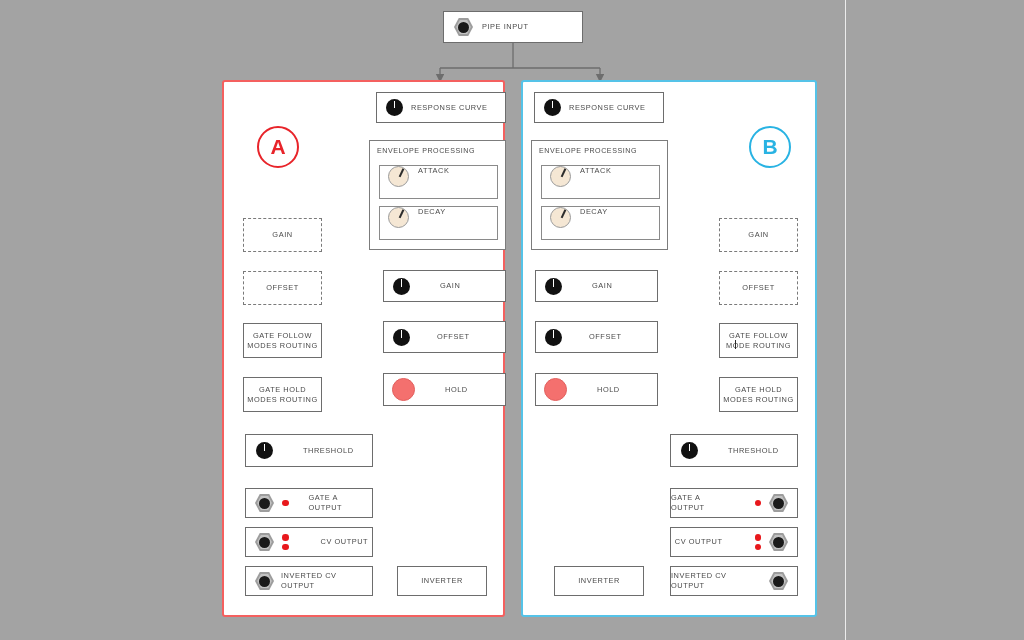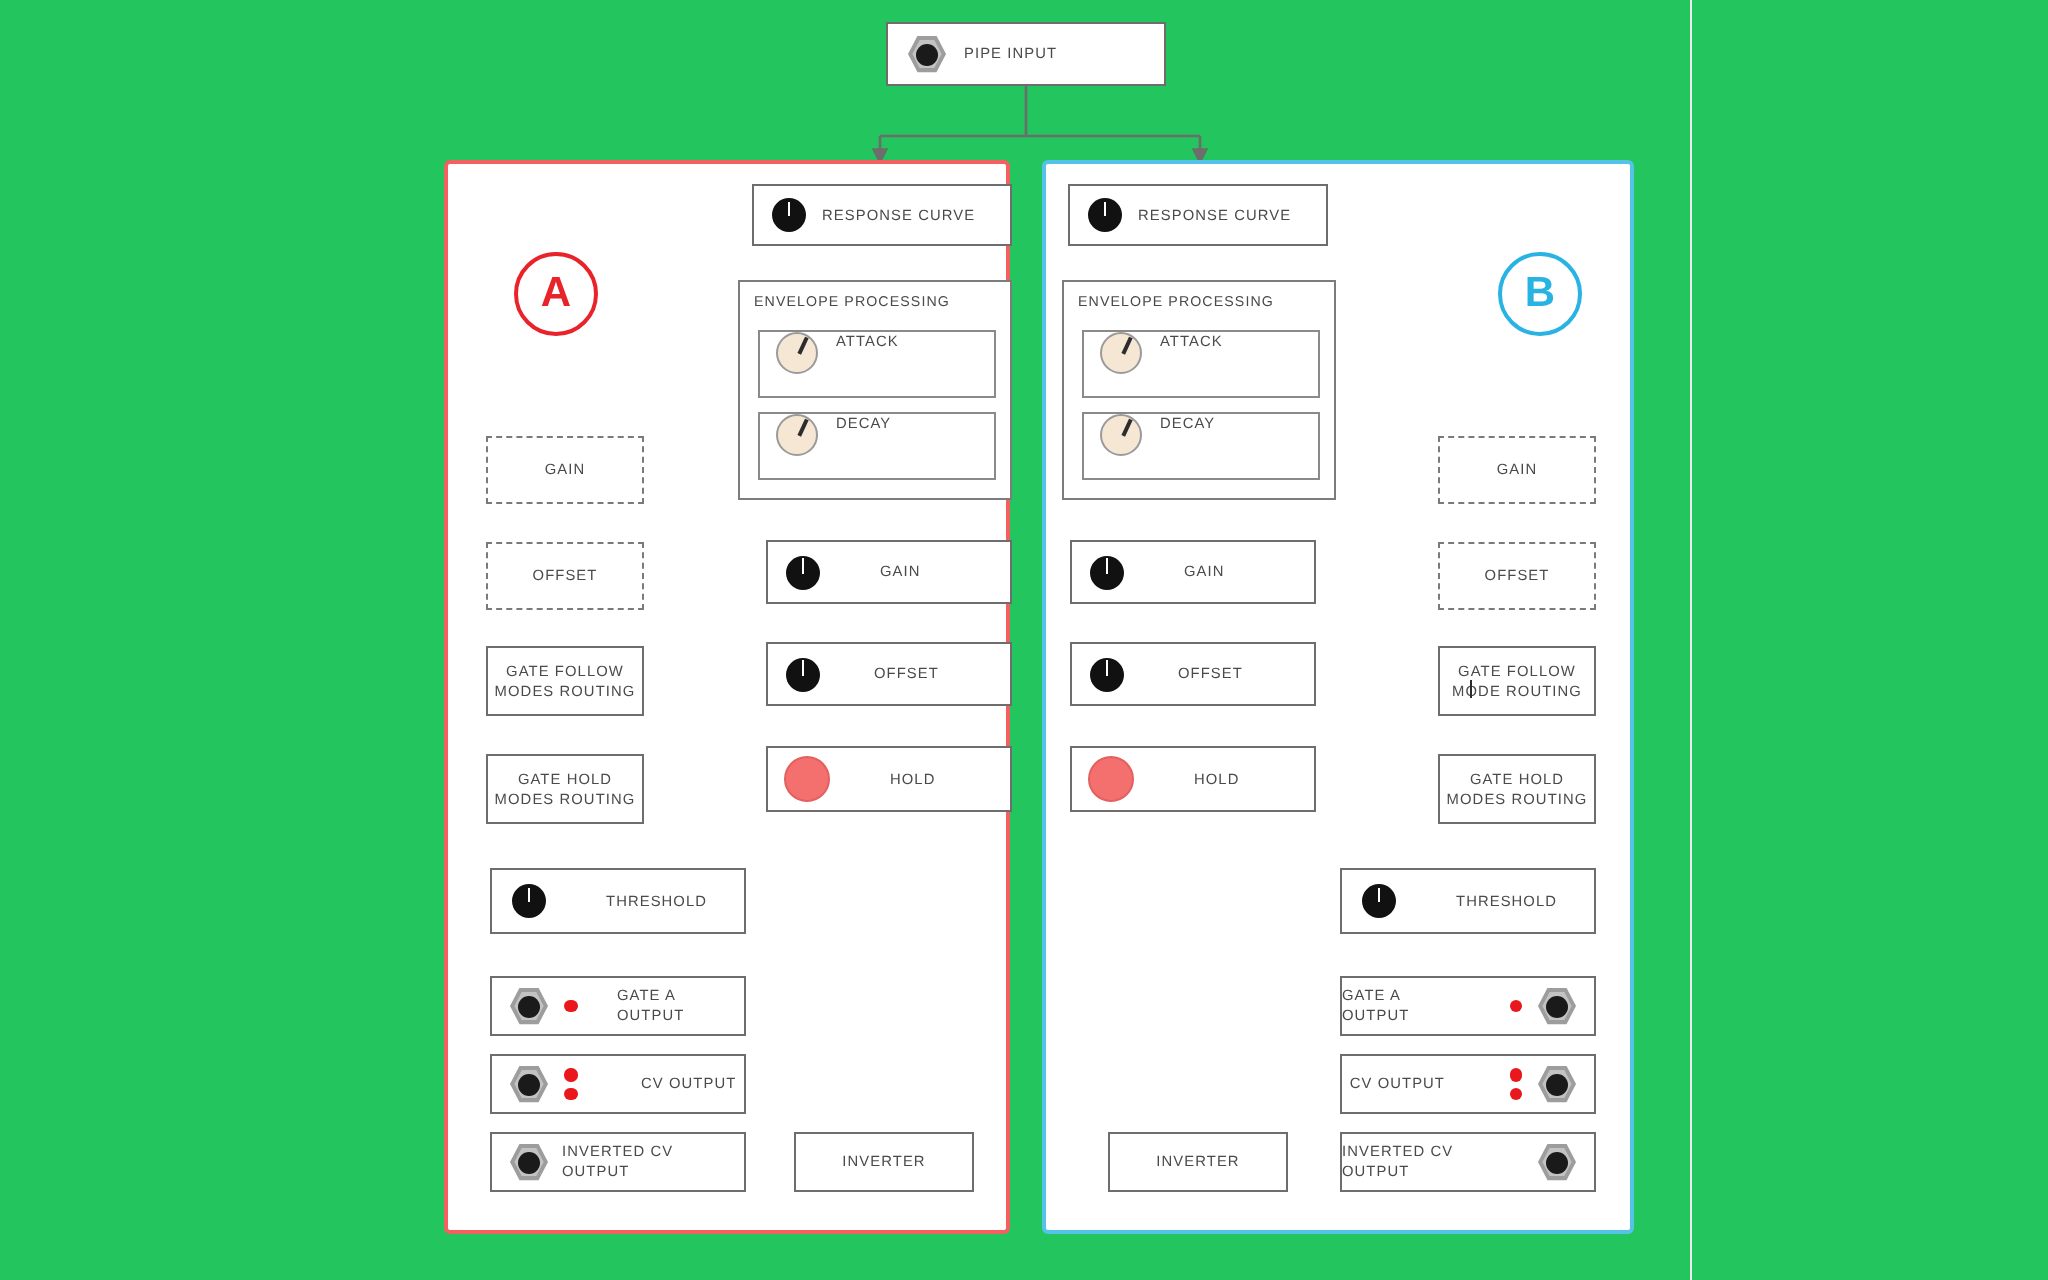--- a/index.html
+++ b/index.html
@@ -1,18 +1,18 @@
 <!DOCTYPE html>
 <html><head>
 <meta charset="utf-8">
 <style>
   html,body{margin:0;padding:0;background:#ffffff;}
   body{width:1024px;height:640px;overflow:hidden;
        font-family:"Liberation Sans","DejaVu Sans",sans-serif;}
-  #stage{position:relative;width:1024px;height:640px;background:#22c55e;}
+  #stage{position:relative;width:1024px;height:640px;background:#a3a3a3;}
 
   
   .page-edge{position:absolute;top:0;width:1px;height:640px;background:#ececec;}
 
   
   .node{position:absolute;box-sizing:border-box;background:#ffffff;
         border:1.4px solid #6d6d6d;display:flex;align-items:center;}
   .node .lbl{font-size:7.4px;letter-spacing:.55px;color:#4a4a4a;
              text-transform:uppercase;line-height:1.35;white-space:pre-line;}
   .node.center .lbl{width:100%;text-align:center;}

